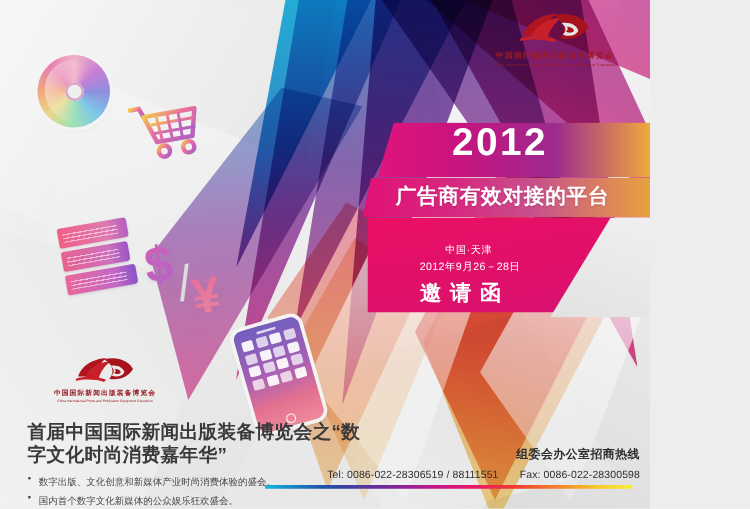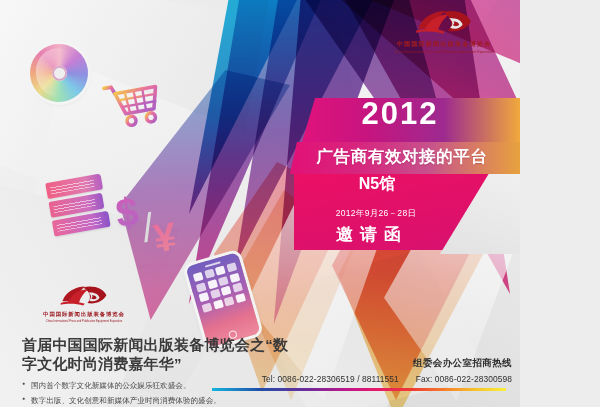--- a/index.html
+++ b/index.html
@@ -306,21 +306,21 @@
   </div>
 
   <div class="banner">
     <div class="band-top"></div>
     <div class="band-mid"></div>
     <div class="band-body"></div>
     <div class="band-cut"></div>
     <div class="banner-txt">
       <div class="yr">2012</div>
       <div class="sub2">广告商有效对接的平台</div>
-      <div class="hall">N5馆</div>
+      <div class="city">中国·天津</div>
       <div class="dates">2012年9月26－28日</div>
       <div class="invite">邀请函</div>
     </div>
   </div>
 
   <div class="icon cd">
     <div class="disc">
         <div class="sheen"></div>
       </div>
   </div>
@@ -389,22 +389,22 @@
       <path d="M78 26 C86 26 90 30 89 33 C86 36 80 36 77 33 C80 31 81 28 78 26 Z" fill="#a7131d"></path>
       <path d="M6 44 C24 38 48 40 62 46 L58 50 C44 45 22 44 6 48 Z" fill="#c8202a"></path>
     </svg>
     <div class="cn">中国国际新闻出版装备博览会</div>
     <div class="en">China International Press and Publication Equipment Exposition</div>
   </div>
 
   <div class="copy">
     <div class="head">首届中国国际新闻出版装备博览会之“数字文化时尚消费嘉年华”</div>
     <ul>
+      <li>数字出版、文化创意和新媒体产业时尚消费体验的盛会。</li>
       <li>国内首个数字文化新媒体的公众娱乐狂欢盛会。</li>
-      <li>数字出版、文化创意和新媒体产业时尚消费体验的盛会。</li>
     </ul>
   </div>
 
   <div class="contact">
     <div class="hot">组委会办公室招商热线</div>
     <div class="nums">
       <span>Tel: 0086-022-28306519 / 88111551</span>
       <span class="gap"></span>
       <span>Fax: 0086-022-28300598</span>
     </div>

